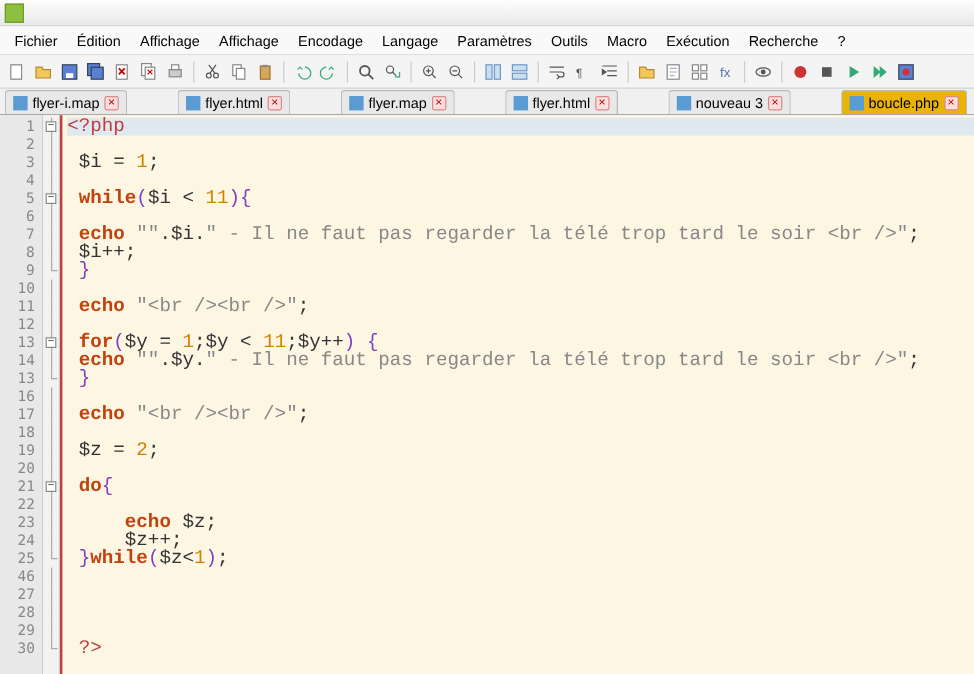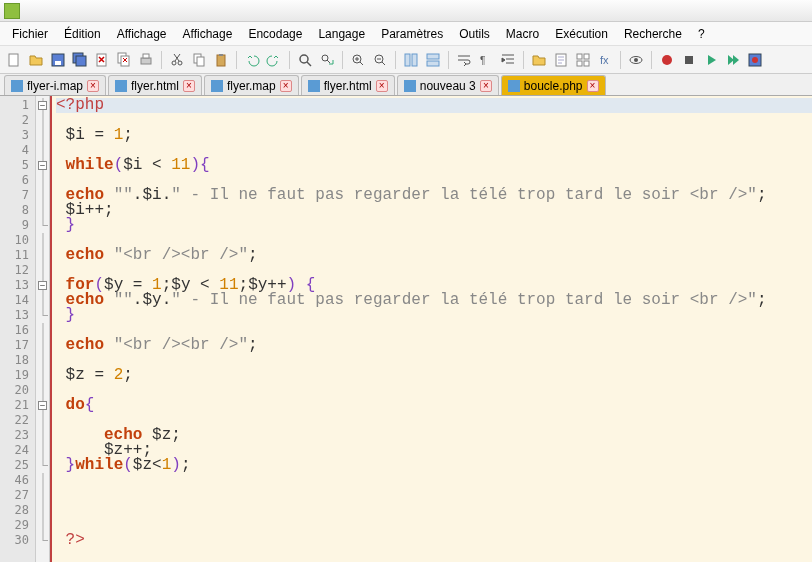--- a/index.html
+++ b/index.html
@@ -5,21 +5,21 @@
 * { margin: 0; padding: 0; box-sizing: border-box; }
 body { font-family: "Segoe UI", Tahoma, sans-serif; font-size: 12px; background: #f0f0f0; width: 812px; height: 562px; overflow: hidden; }
 .titlebar { background: linear-gradient(#fdfdfd, #e8e8e8); height: 22px; display: flex; align-items: center; padding: 0 4px; border-bottom: 1px solid #ccc; }
 .titlebar .app-icon { width: 16px; height: 16px; background: #8fbf3f; border: 1px solid #6a9a2a; margin-right: 6px; }
 .titlebar .title-text { font-size: 12px; color: #333; }
 .menubar { background: #f9f9f9; height: 24px; display: flex; align-items: center; padding: 0 4px; border-bottom: 1px solid #e0e0e0; }
 .menubar .menu-item { padding: 2px 8px; cursor: pointer; }
 .toolbar { background: #f4f4f4; height: 28px; display: flex; align-items: center; padding: 2px 4px; border-bottom: 1px solid #ccc; gap: 2px; }
 .toolbar .tb-btn { width: 20px; height: 20px; display: flex; align-items: center; justify-content: center; border: 1px solid transparent; cursor: pointer; }
 .toolbar .sep { width: 1px; height: 18px; background: #ccc; margin: 0 3px; }
-.tabbar { background: #f0f0f0; height: 22px; display: flex; align-items: flex-end; padding: 0 4px; border-bottom: 1px solid #aaa; }
+.tabbar { background: #f0f0f0; height: 22px; display: flex; align-items: flex-end; padding: 0 4px; border-bottom: 1px solid #aaa; gap: 40px; }
 .tab { display: flex; align-items: center; padding: 2px 6px; background: #e8e8e8; border: 1px solid #bbb; border-bottom: none; margin-right: 2px; cursor: pointer; height: 20px; border-radius: 3px 3px 0 0; }
 .tab.active { background: #eab308; }
 .tab .tab-icon { width: 12px; height: 12px; background: #5a9bd4; margin-right: 4px; }
 .tab .tab-close { width: 12px; height: 12px; display: flex; align-items: center; justify-content: center; margin-left: 4px; color: #a00; font-size: 10px; border: 1px solid #d88; background: #fdd; border-radius: 2px; }
 .editor { display: flex; height: 470px; background: #fdf6e3; }
 .gutter { width: 36px; background: #e8e8e8; border-right: 1px solid #ccc; text-align: right; padding: 2px 6px 0 0; font-family: Consolas, monospace; font-size: 12px; color: #888; line-height: 15px; }
 .gutter .ln { height: 15px; }
 .fold-col { width: 14px; background: #f2f2f2; border-right: 1px solid #ccc; padding-top: 2px; font-family: Consolas, monospace; font-size: 10px; line-height: 15px; }
 .fold-col .frow { height: 15px; display: flex; align-items: center; justify-content: center; position: relative; }
 .fold-col .box { width: 9px; height: 9px; border: 1px solid #888; background: #fff; font-size: 9px; line-height: 7px; text-align: center; color: #555; }

